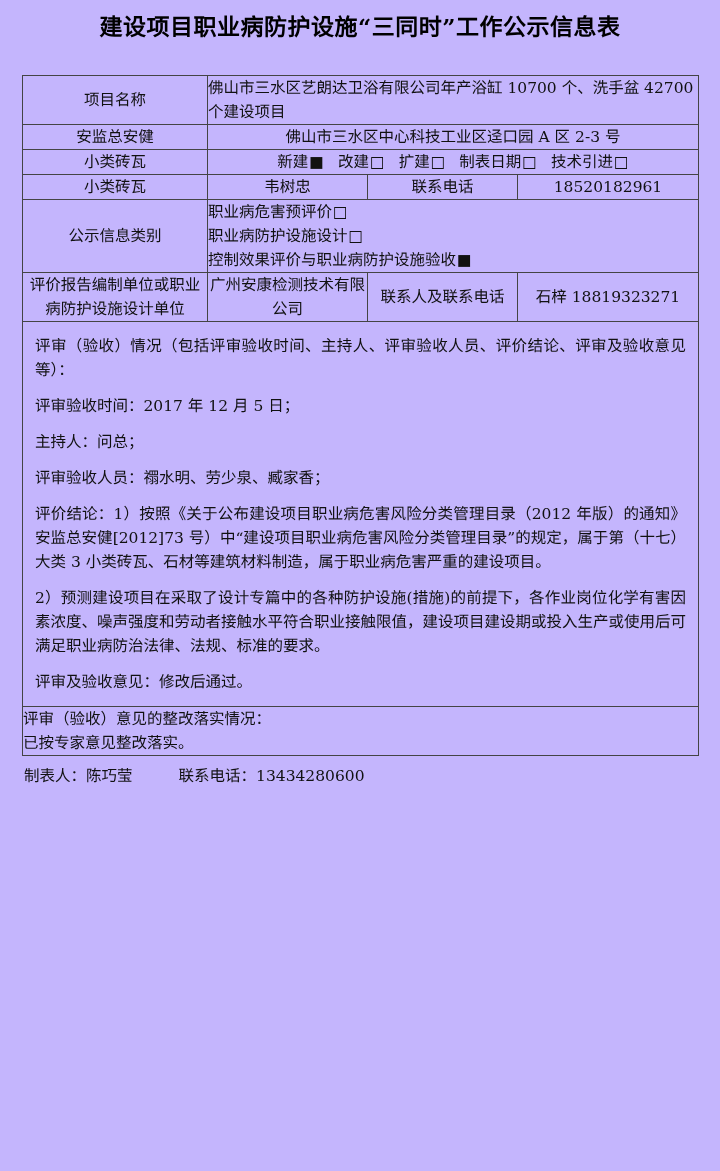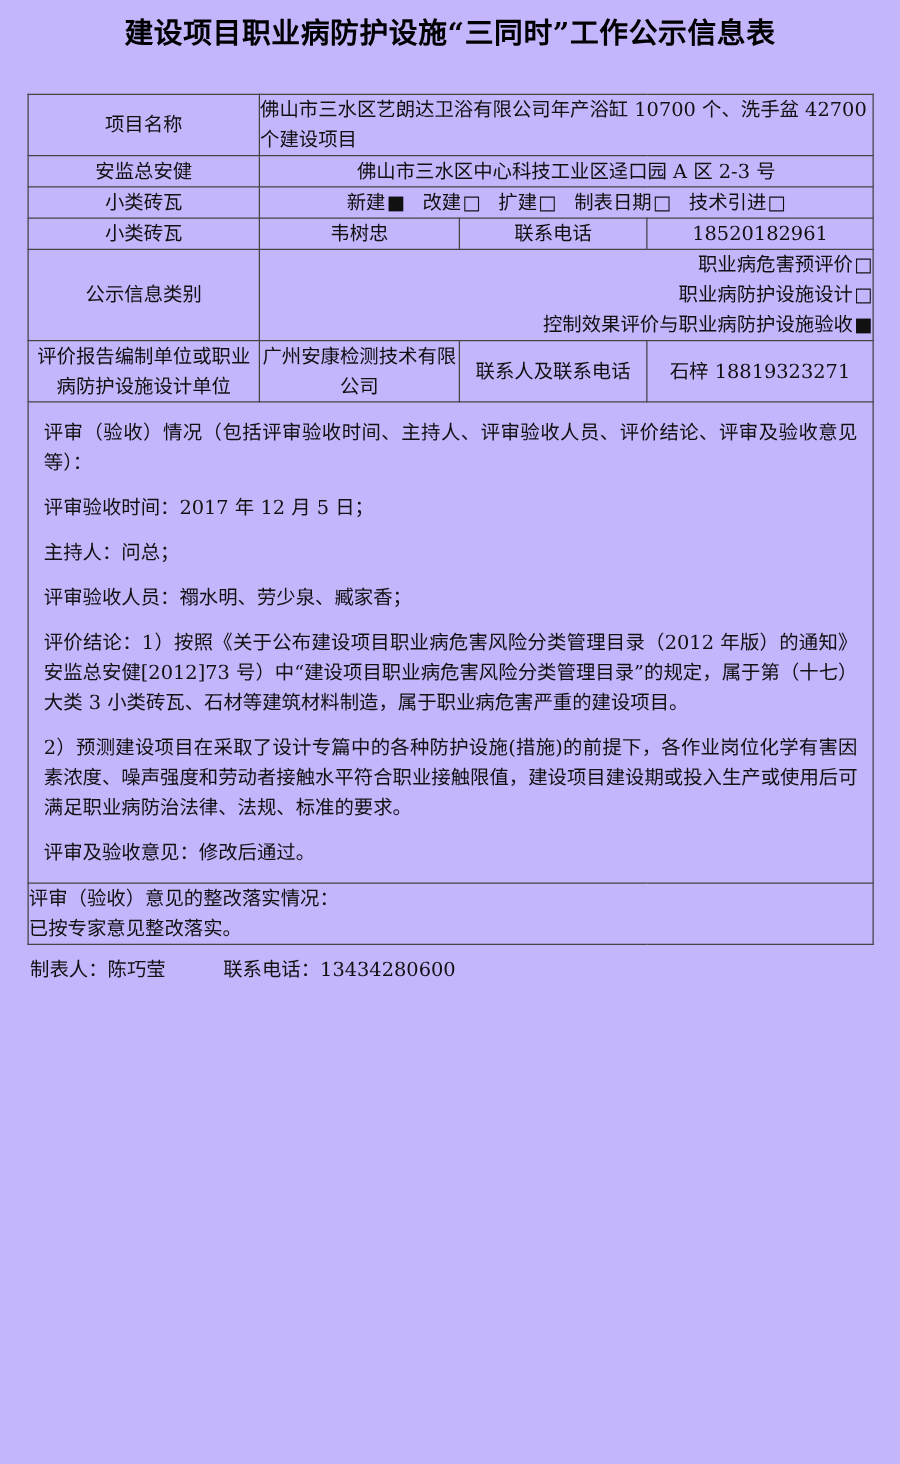--- a/index.html
+++ b/index.html
@@ -79,21 +79,21 @@
     content: "\25A1";
     margin-left: 1px;
   }
   .box-filled::after {
     content: "\25A0";
     margin-left: 1px;
   }
   .cat-cell {
     padding: 9px 10px 9px 12px;
     line-height: 2.35;
-    text-align: right;
+    text-align: left;
   }
   .cat-line {
     white-space: nowrap;
   }
   .review-cell {
     padding: 8px 12px 10px 12px;
     text-align: justify;
     text-justify: inter-ideograph;
     line-height: 1.72;
     font-size: 15.3px;

